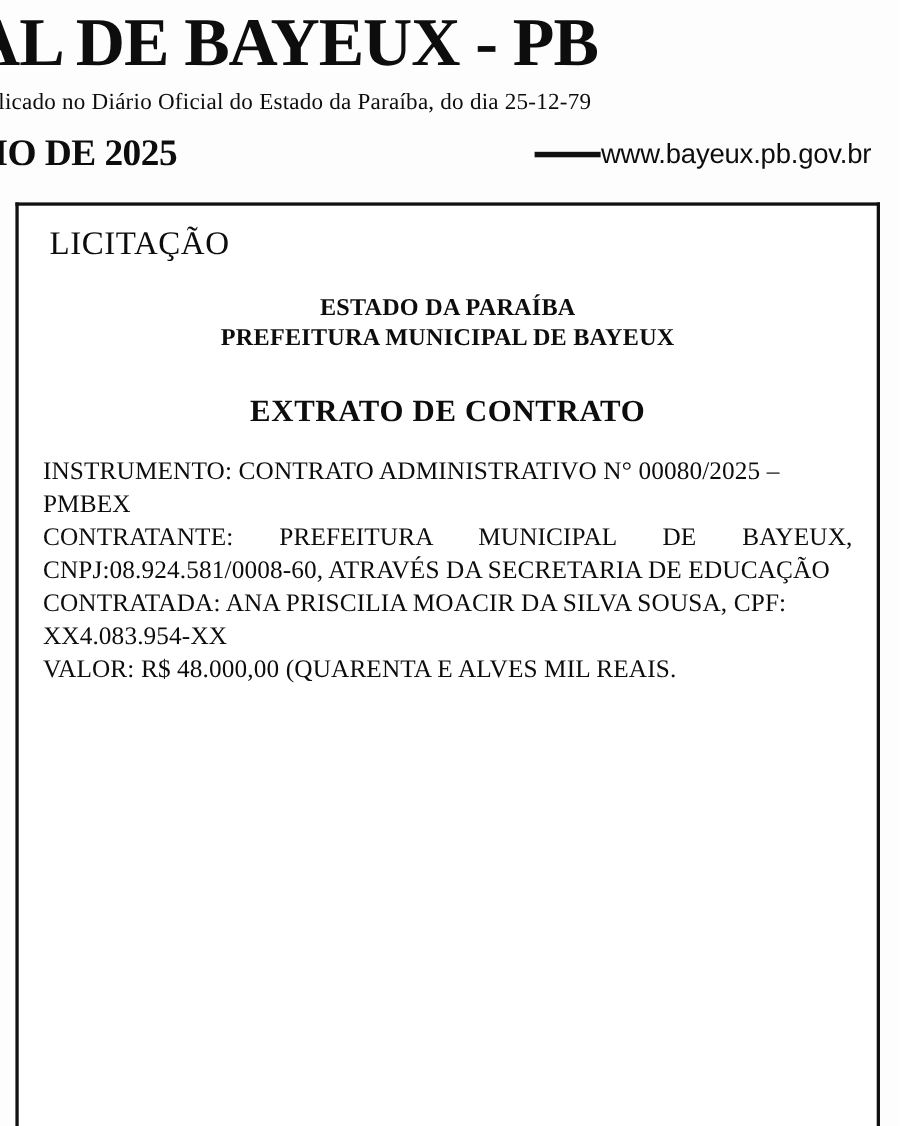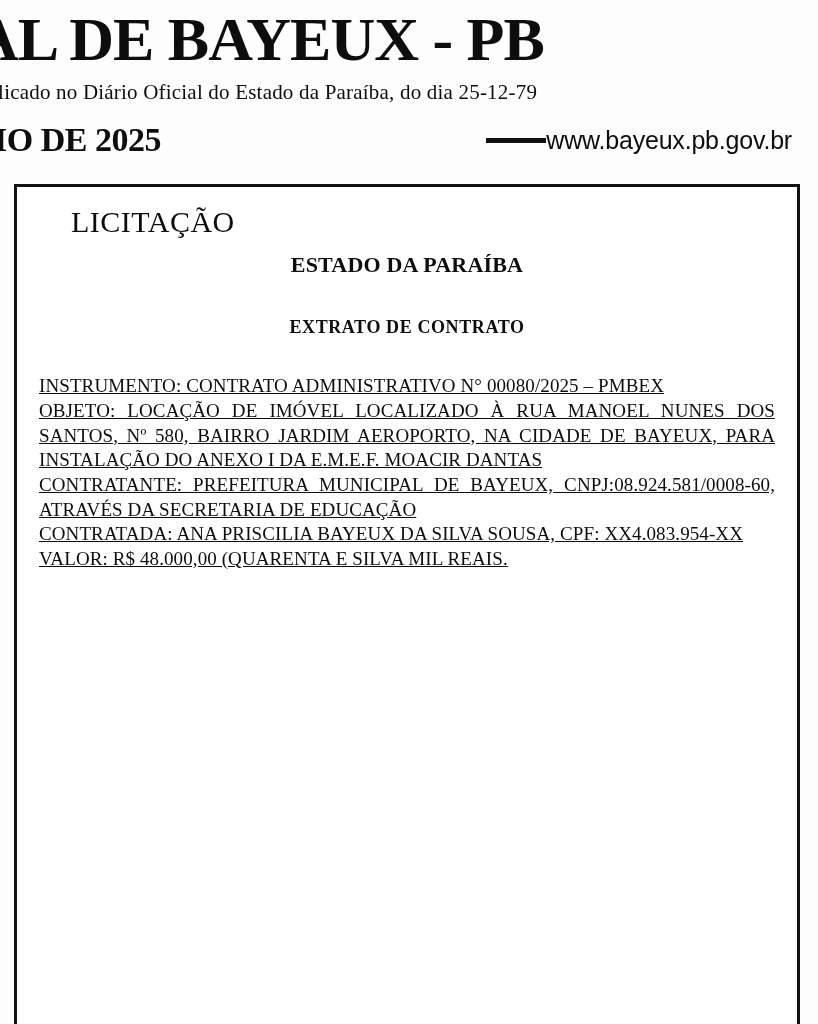--- a/index.html
+++ b/index.html
@@ -94,46 +94,45 @@
     border-bottom: none;
     box-sizing: border-box;
     background: #fff;
     padding: 12px 22px 0 22px;
     overflow: hidden;
   }
   .section-label {
     font-family: "Liberation Serif", serif;
     font-size: 30px;
     letter-spacing: 0.5px;
-    margin: 6px 0 0 32px;
+    margin: 6px 0 0 6px;
   }
   .heading-block {
     text-align: center;
     font-weight: bold;
     font-size: 22px;
     line-height: 1.28;
-    margin-top: 12px;
+    margin-top: 26px;
     letter-spacing: 0.2px;
   }
   .heading-block div {
     white-space: nowrap;
   }
   .doc-type {
     text-align: center;
     font-weight: bold;
-    font-size: 18px;
+    font-size: 28px;
     letter-spacing: 0.6px;
     margin-top: 38px;
   }
   .body-text {
-    margin-top: 36px;
-    font-size: 19px;
+    margin-top: 22px;
+    font-size: 23px;
     line-height: 1.30;
     letter-spacing: 0.1px;
-    text-decoration: underline;
   }
   .body-text p {
     margin: 0;
   }
   .just {
     text-align: justify;
     text-justify: inter-word;
   }
 </style>
 </head>
@@ -152,26 +151,26 @@
       </div>
     </div>
   </div>
 
   <div class="article-box">
 
     <div class="section-label">LICITAÇÃO</div>
 
     <div class="heading-block">
       <div>ESTADO DA PARAÍBA</div>
+      <div>PREFEITURA MUNICIPAL DE BAYEUX</div>
     </div>
 
     <div class="doc-type">EXTRATO DE CONTRATO</div>
 
     <div class="body-text">
       <p>INSTRUMENTO: CONTRATO ADMINISTRATIVO N° 00080/2025 – PMBEX</p>
-      <p class="just">OBJETO: LOCAÇÃO DE IMÓVEL LOCALIZADO À RUA MANOEL NUNES DOS SANTOS, Nº 580, BAIRRO JARDIM AEROPORTO, NA CIDADE DE BAYEUX, PARA INSTALAÇÃO DO ANEXO I DA E.M.E.F. MOACIR DANTAS</p>
       <p class="just">CONTRATANTE: PREFEITURA MUNICIPAL DE BAYEUX, CNPJ:08.924.581/0008-60, ATRAVÉS DA SECRETARIA DE EDUCAÇÃO</p>
-      <p>CONTRATADA: ANA PRISCILIA BAYEUX DA SILVA SOUSA, CPF: XX4.083.954-XX</p>
-      <p>VALOR: R$ 48.000,00 (QUARENTA E SILVA MIL REAIS.</p>
+      <p>CONTRATADA: ANA PRISCILIA MOACIR DA SILVA SOUSA, CPF: XX4.083.954-XX</p>
+      <p>VALOR: R$ 48.000,00 (QUARENTA E ALVES MIL REAIS.</p>
     </div>
 
   </div>
 </div>
 
 </body></html>

